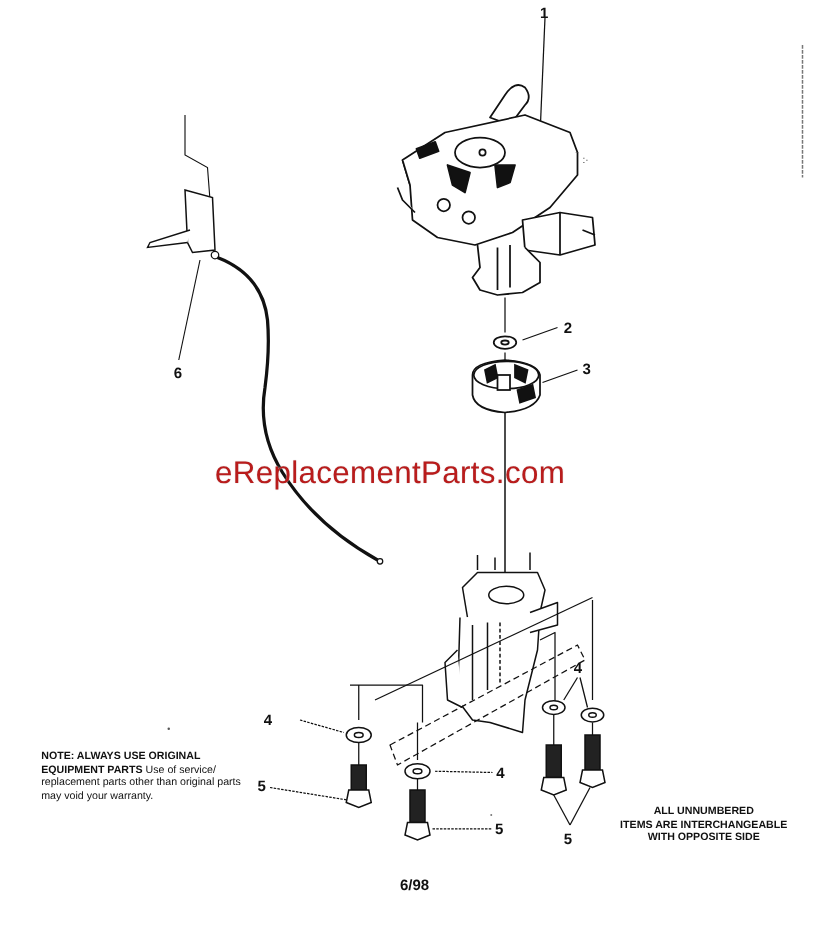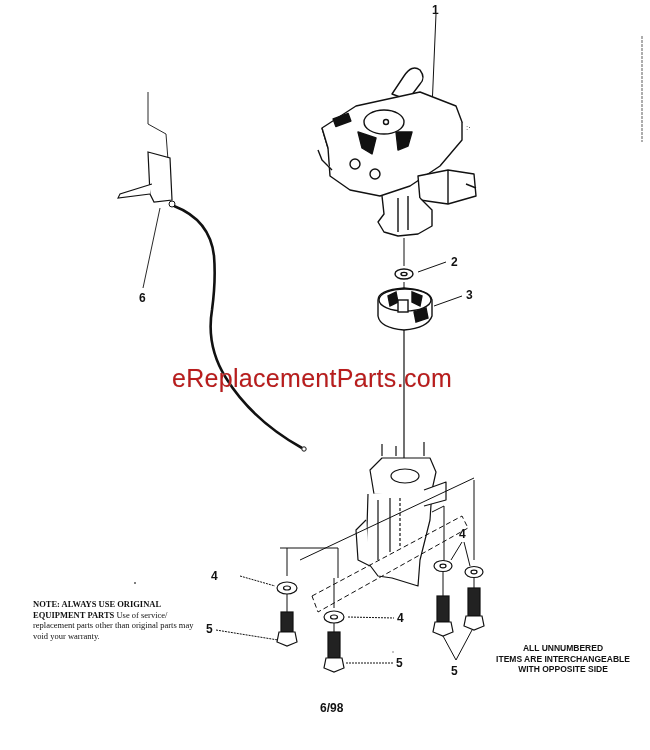--- a/index.html
+++ b/index.html
@@ -1,20 +1,20 @@
 <!DOCTYPE html>
 <html><head>
 <meta charset="utf-8">
 <style>
   html, body { margin:0; padding:0; background:#ffffff; }
   body { width:650px; height:750px; position:relative; overflow:hidden; font-family:"Liberation Sans", sans-serif; color:#111; }
   #diagram { position:absolute; left:0; top:0; width:650px; height:750px; }
   .callout { position:absolute; font-family:"Liberation Sans", sans-serif; font-weight:bold; font-size:12px; color:#111; line-height:1; }
   .watermark { position:absolute; left:172px; top:364px; font-family:"Liberation Sans", sans-serif; font-size:25px; color:#b91c1c; letter-spacing:0.3px; text-shadow:0 0 1px #d0d0d0; white-space:nowrap; }
-  .note { position:absolute; left:33px; top:599px; width:175px; font-family:Liberation Serif, serif; font-size:8.5px; line-height:10.5px; color:#111; }
+  .note { position:absolute; left:33px; top:599px; width:175px; font-family:Liberation Sans, sans-serif; font-size:8.5px; line-height:10.5px; color:#111; }
   .note b { font-weight:bold; }
   .interchange { position:absolute; left:468px; top:643px; width:190px; text-align:center; font-family:"Liberation Sans", sans-serif; font-weight:bold; font-size:8.5px; line-height:10.5px; color:#111; }
   .page-code { position:absolute; left:320px; top:701px; font-family:"Liberation Sans", sans-serif; font-weight:bold; font-size:12px; color:#111; }
 </style>
 </head>
 <body>
 
 <svg id="diagram" viewBox="0 0 650 750" xmlns="http://www.w3.org/2000/svg">
 
   <line x1="642" y1="36" x2="642" y2="142" stroke="#777" stroke-width="1.2" stroke-dasharray="3,1"></line>

